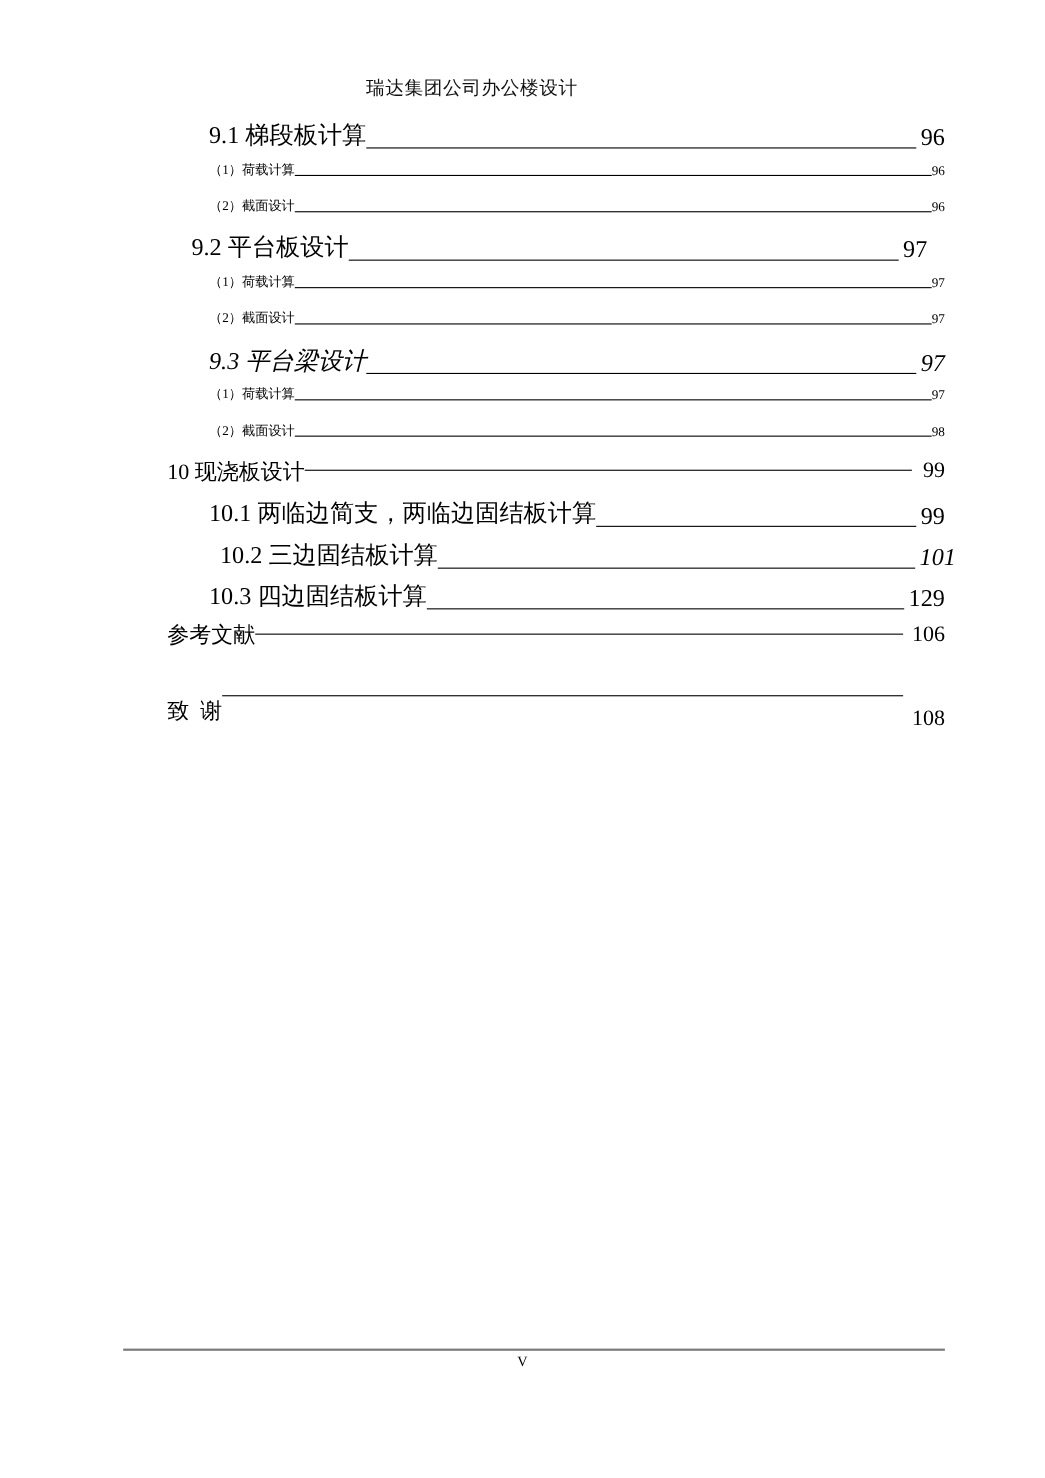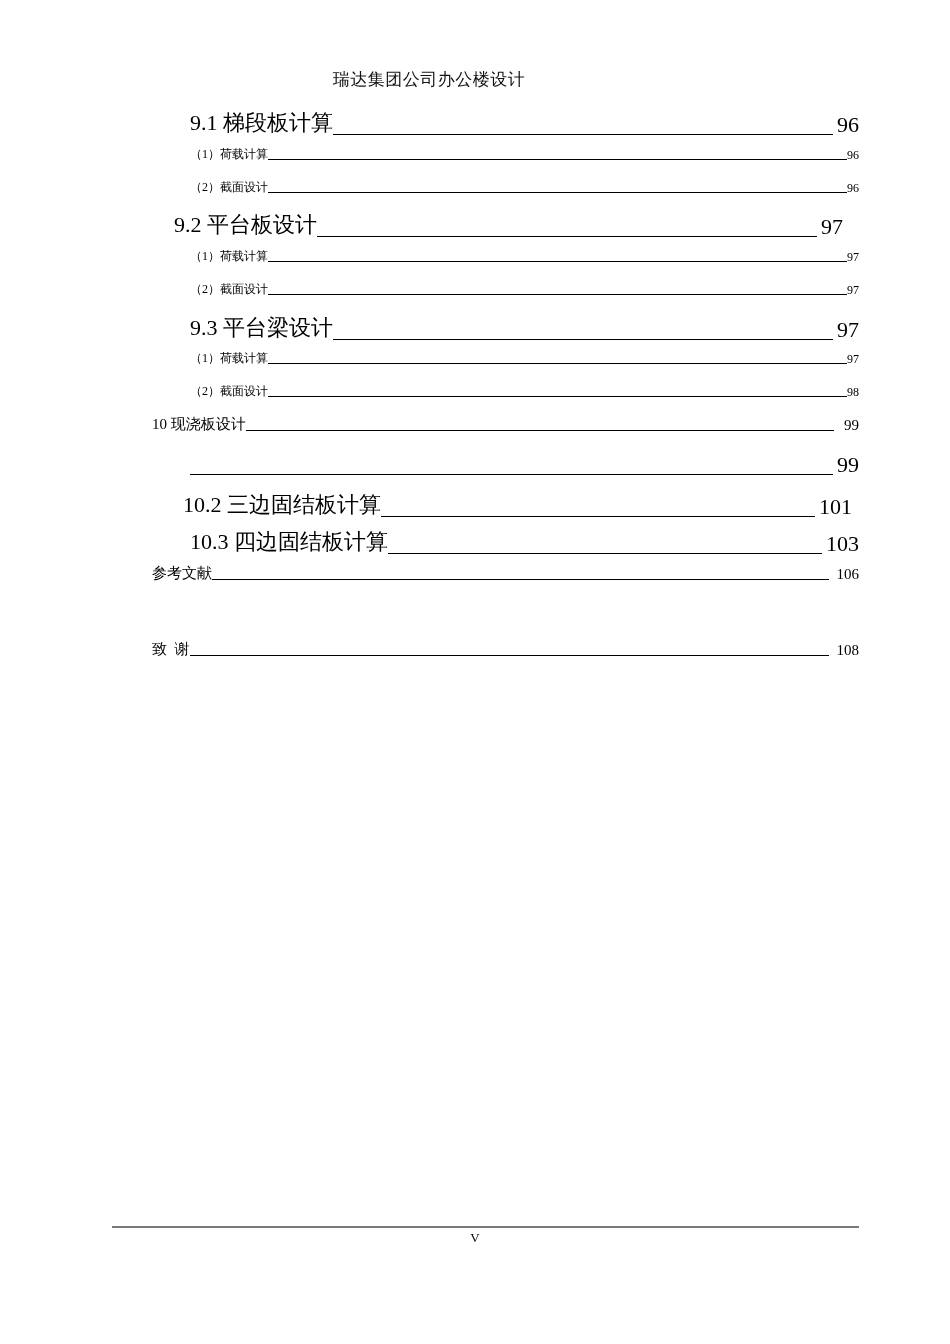--- a/index.html
+++ b/index.html
@@ -45,21 +45,21 @@
       border-bottom: 1px solid #000;
       margin-bottom: 3px;
       height: 1px;
     }
     .toc-row .page {
       flex: 0 0 auto;
       text-align: right;
     }
     .lvl-sec { font-size: 22px; }
     .lvl-sub { font-size: 12px; }
-    .lvl-chap { font-size: 15px; }
+    .lvl-chap { font-size: 20px; align-items: center; }
     .footer-rule {
       position: absolute;
       top: 1226px;
       left: 112px;
       width: 747px;
       height: 0;
       border-top: 2px solid #7a7a7a;
     }
     .footer-page {
       position: absolute;
@@ -106,21 +106,21 @@
     <span class="leader"></span>
     <span class="page">97</span>
   </div>
 
   <div class="toc-row lvl-sub" style="top:281px; left:190px; width:669px;">
     <span class="label">（2）截面设计</span>
     <span class="leader"></span>
     <span class="page">97</span>
   </div>
 
-  <div class="toc-row lvl-sec" style="top:313px; left:190px; width:669px;">
+  <div class="toc-row lvl-sec" style="top:313px; left:190px; width:669px;font-style:italic;">
     <span class="label">9.3  平台梁设计</span>
     <span class="leader"></span>
     <span class="page" style="padding-left:4px;">97</span>
   </div>
 
   <div class="toc-row lvl-sub" style="top:350px; left:190px; width:669px;">
     <span class="label">（1）荷载计算</span>
     <span class="leader"></span>
     <span class="page">97</span>
   </div>
@@ -131,34 +131,35 @@
     <span class="page">98</span>
   </div>
 
   <div class="toc-row lvl-chap" style="top:415px; left:152px; width:707px;">
     <span class="label">10  现浇板设计</span>
     <span class="leader"></span>
     <span class="page" style="padding-left:10px;">99</span>
   </div>
 
   <div class="toc-row lvl-sec" style="top:452px; left:190px; width:669px;">
+    <span class="label">10.1  两临边简支，两临边固结板计算</span>
     <span class="leader"></span>
     <span class="page" style="padding-left:4px;">99</span>
   </div>
 
-  <div class="toc-row lvl-sec" style="top:490px; left:183px; width:669px;">
+  <div class="toc-row lvl-sec" style="top:490px; left:200px; width:669px;">
     <span class="label">10.2  三边固结板计算</span>
     <span class="leader"></span>
-    <span class="page" style="padding-left:4px;">101</span>
+    <span class="page" style="padding-left:4px;font-style:italic;">101</span>
   </div>
 
   <div class="toc-row lvl-sec" style="top:527px; left:190px; width:669px;">
     <span class="label">10.3  四边固结板计算</span>
     <span class="leader"></span>
-    <span class="page" style="padding-left:4px;">103</span>
+    <span class="page" style="padding-left:4px;">129</span>
   </div>
 
   <div class="toc-row lvl-chap" style="top:564px; left:152px; width:707px;">
     <span class="label">参考文献</span>
     <span class="leader"></span>
     <span class="page" style="padding-left:8px;">106</span>
   </div>
 
   <div class="toc-row lvl-chap" style="top:601px; left:152px; width:707px;">
     <span class="label" style="white-space:pre;margin-top:26px;">致  谢</span>

